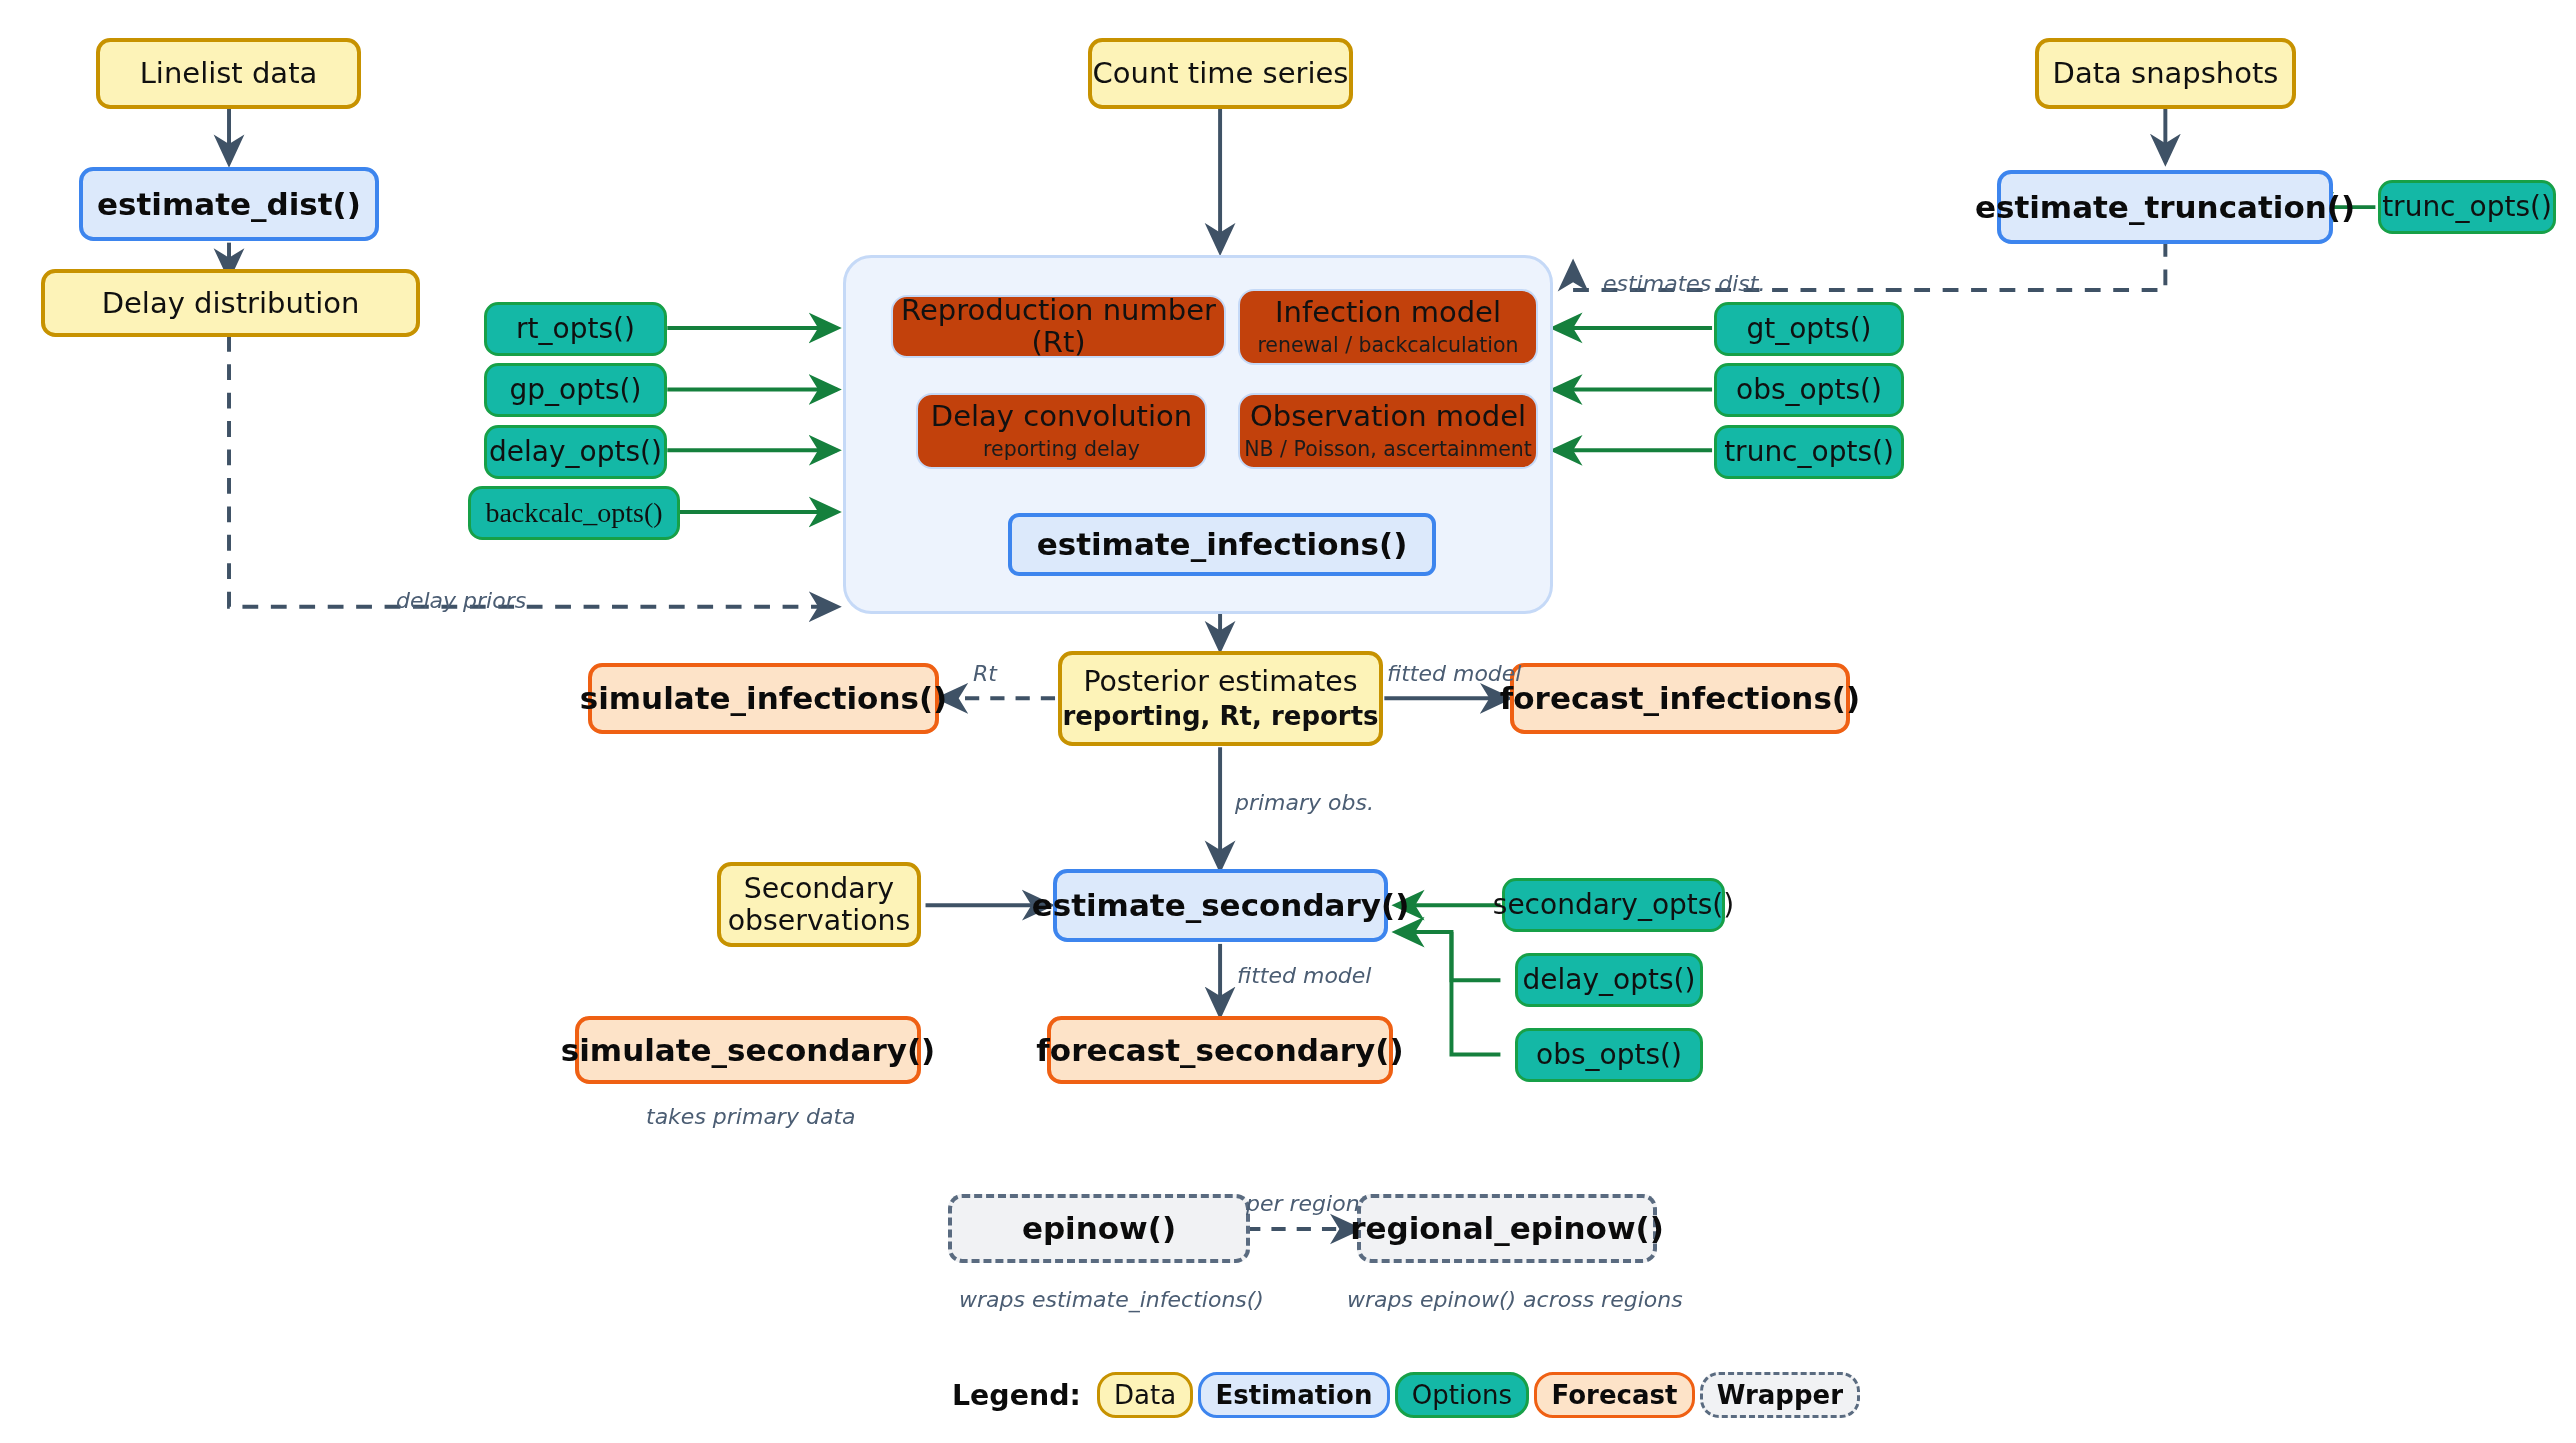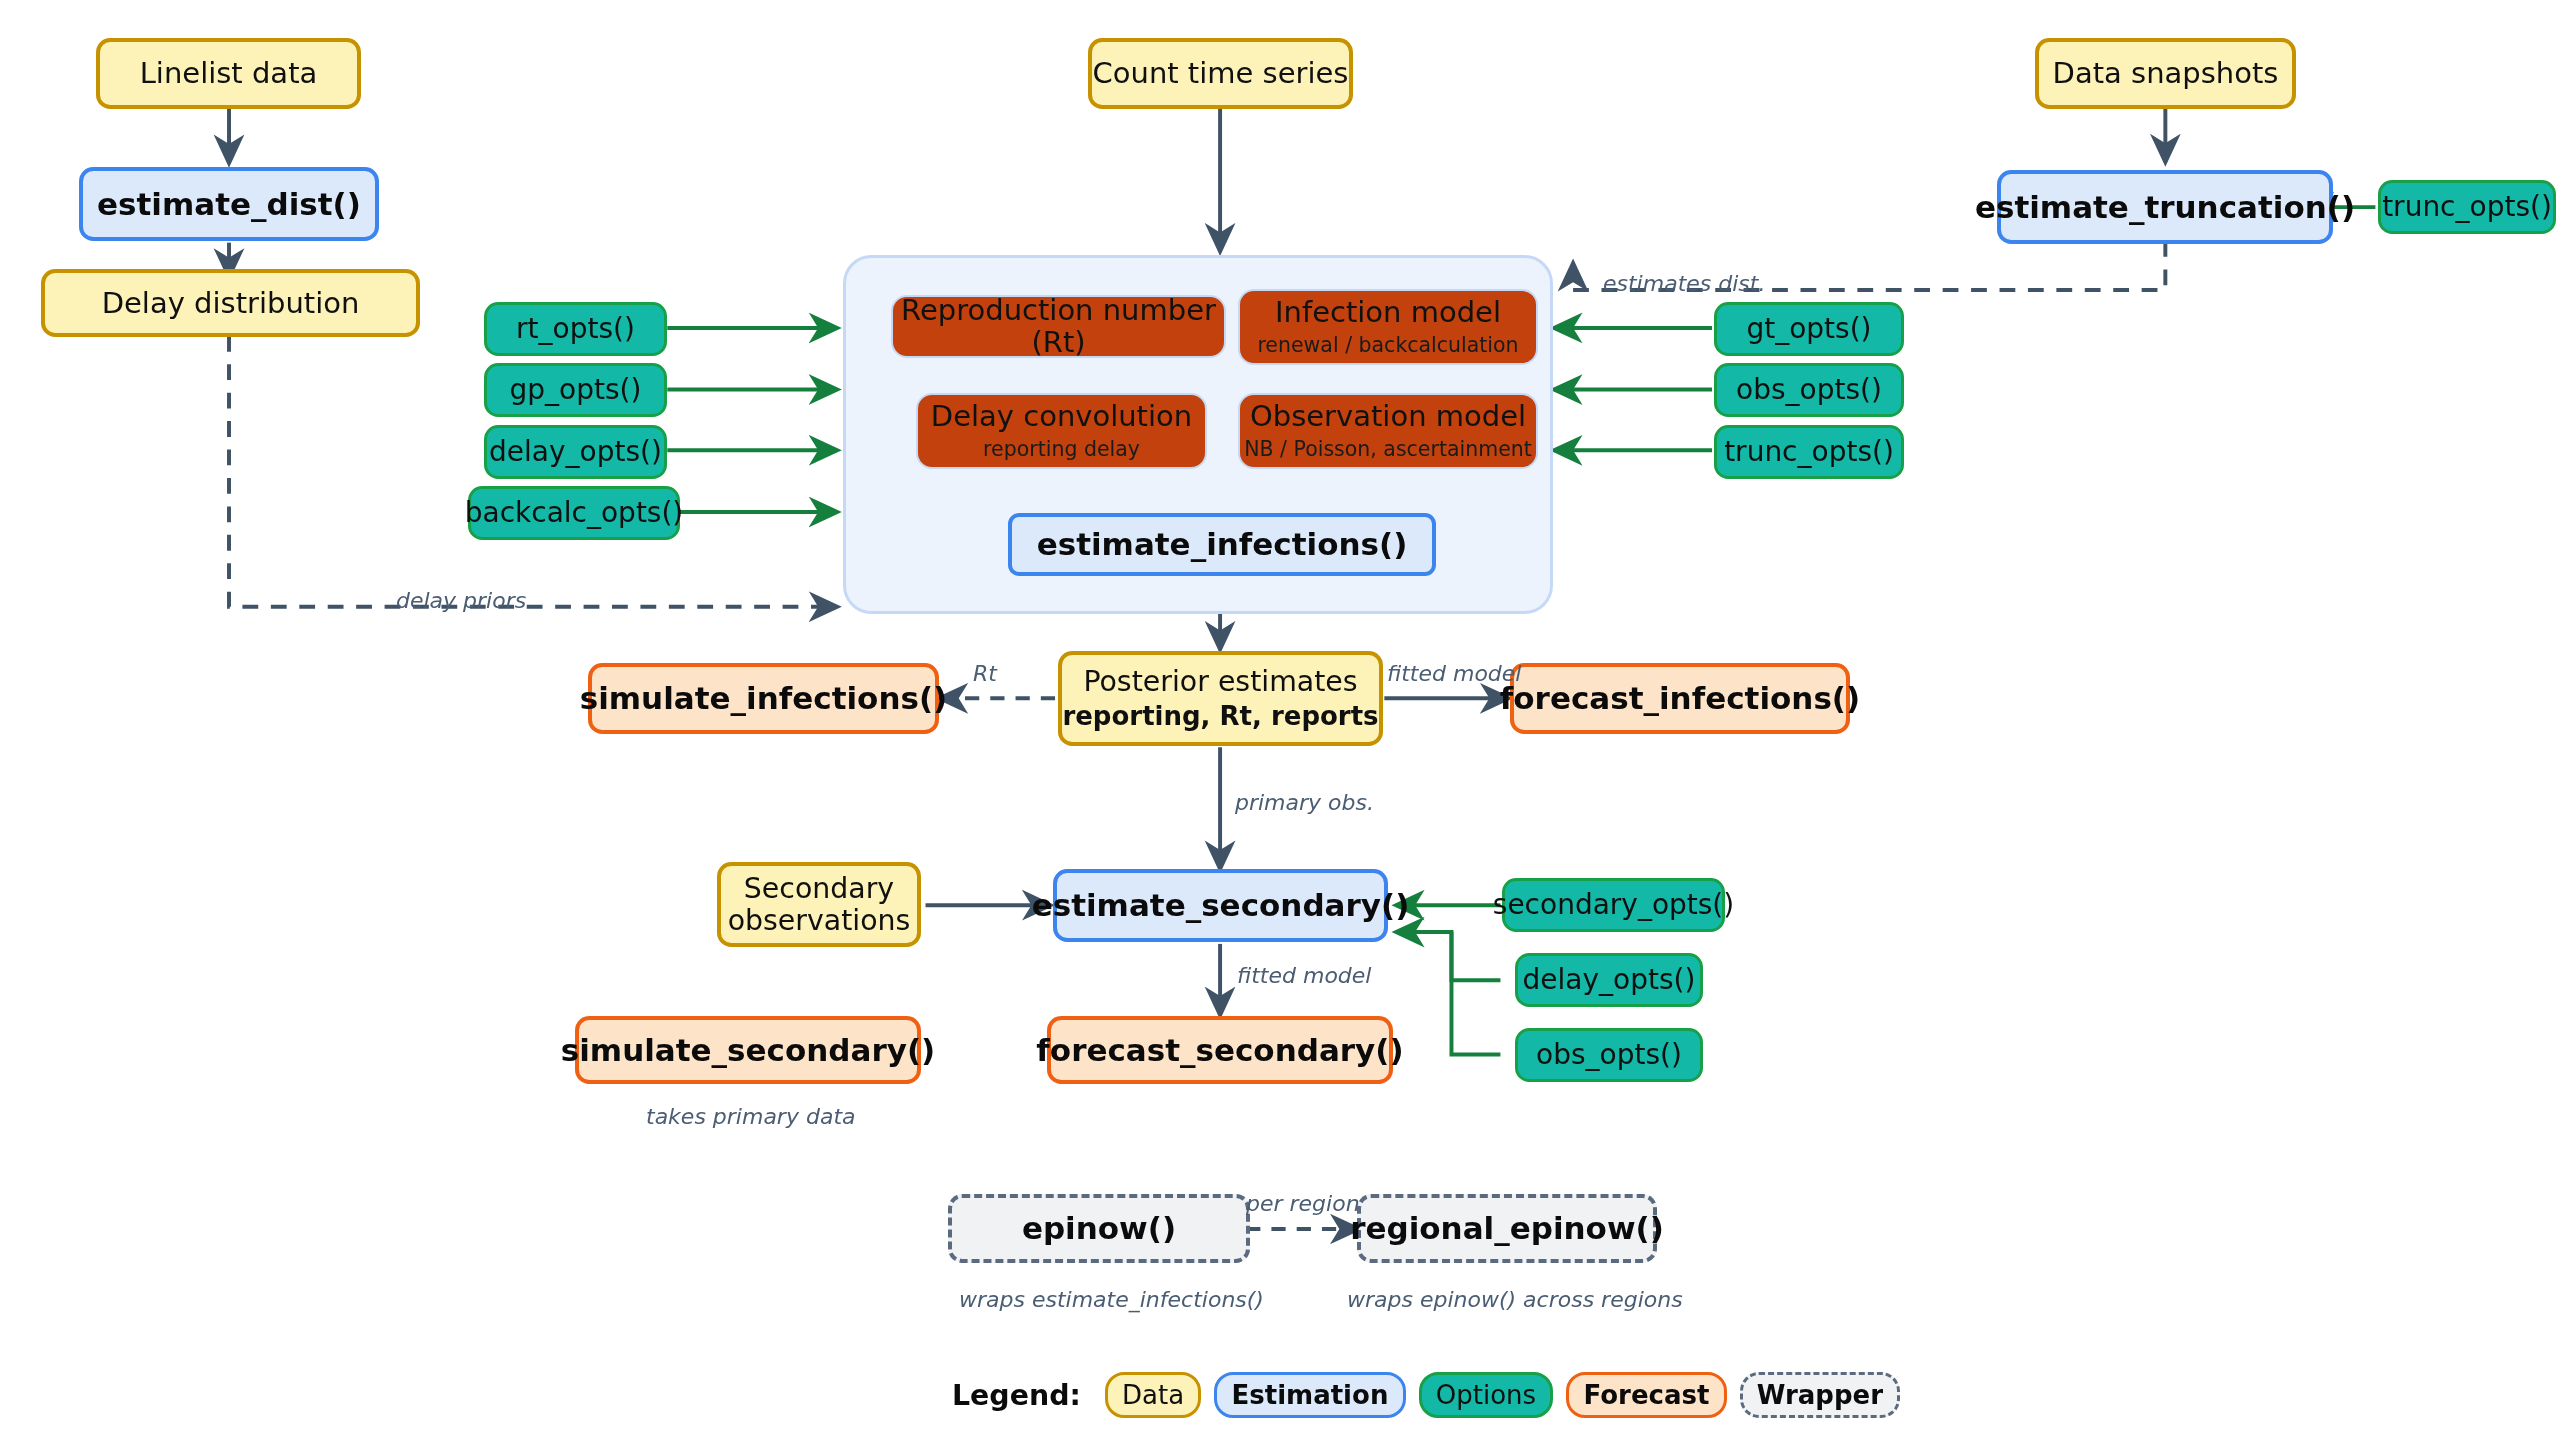--- a/index.html
+++ b/index.html
@@ -25,21 +25,21 @@
             border-radius:16px;display:flex;flex-direction:column;align-items:center;
             justify-content:center;text-align:center;color:#111;}
   .submodel .title{font-size:29px;line-height:1.1;}
   .submodel .sub{font-size:20.5px;color:#1b1b1b;margin-top:4.7px;}
 
   
   .elabel{position:absolute;font-style:italic;font-size:22px;color:#4b5d73;white-space:nowrap;}
   .caption{position:absolute;font-style:italic;font-size:22px;color:#4b5d73;white-space:nowrap;text-align:center;}
 
   
-  .legend-wrap{position:absolute;display:flex;align-items:center;gap:13px;}
+  .legend-wrap{position:absolute;display:flex;align-items:center;gap:5px;}
   .legend-title{font-size:28.4px;font-weight:bold;color:#0b0b0b;margin-right:11px;}
   .lg{box-sizing:border-box;height:46px;border-radius:19px;display:flex;align-items:center;
       justify-content:center;padding:0 14.2px;font-size:26px;}
   .lg.data{border-width:3.2px;font-weight:normal;}
   .lg.estimation{border-width:3.2px;font-weight:bold;}
   .lg.options{border-width:3.2px;font-weight:normal;}
   .lg.forecast{border-width:3.2px;font-weight:bold;}
   .lg.wrapper{border-width:3.2px;font-weight:bold;}
 </style>
 </head>
@@ -137,21 +137,21 @@
 
   <div class="node options" style="left:484px;top:302px;width:183px;height:54px;">
     <span>rt_opts()</span>
   </div>
   <div class="node options" style="left:484px;top:363px;width:183px;height:54px;">
     <span>gp_opts()</span>
   </div>
   <div class="node options" style="left:484px;top:425px;width:183px;height:54px;">
     <span>delay_opts()</span>
   </div>
-  <div class="node options" style="left:468px;top:486px;width:212px;height:54px;">
+  <div class="node options" style="left:468px;top:486px;width:212px;height:54px;font-family:Liberation Serif, serif;">
     <span>backcalc_opts()</span>
   </div>
 
   <div class="node options" style="left:1714px;top:302px;width:190px;height:54px;">
     <span>gt_opts()</span>
   </div>
   <div class="node options" style="left:1714px;top:363px;width:190px;height:54px;">
     <span>obs_opts()</span>
   </div>
   <div class="node options" style="left:1714px;top:425px;width:190px;height:54px;">

